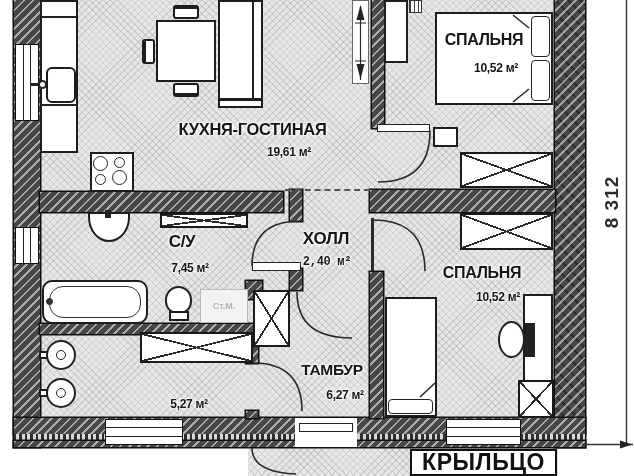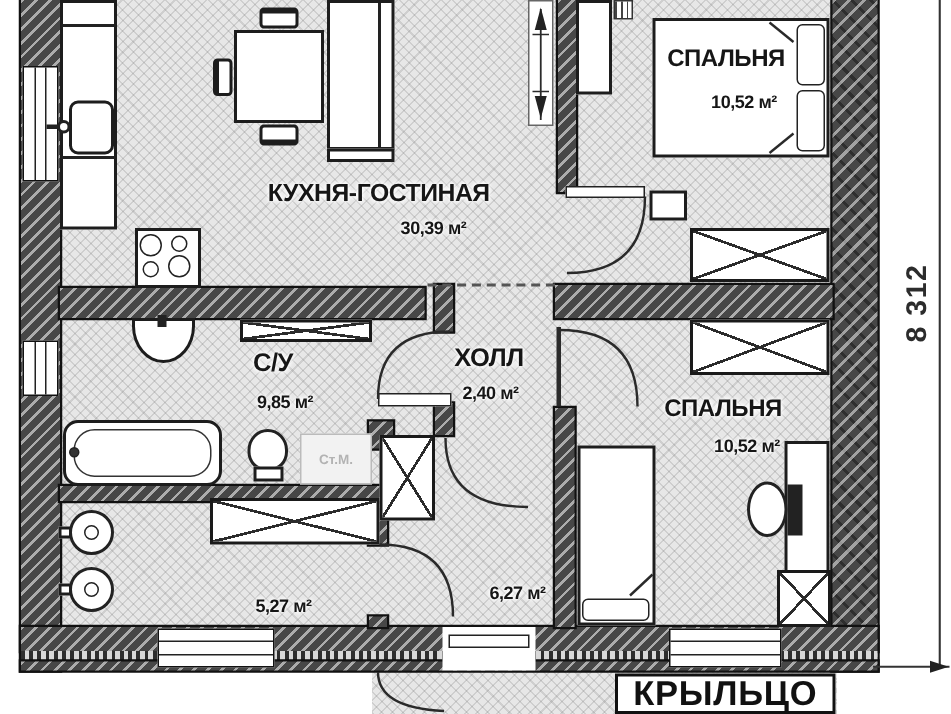--- a/index.html
+++ b/index.html
@@ -170,36 +170,37 @@
       <polygon points="356.5,64 360.5,79 364.5,64"></polygon>
     </g>
     <g stroke="#333" stroke-width="1.4" fill="none">
       <line x1="626.5" y1="0" x2="626.5" y2="444"></line>
       <line x1="582" y1="444.5" x2="633" y2="444.5"></line>
     </g>
     <polygon fill="#222" points="620,440.5 632.5,444.5 620,448.5"></polygon>
   </svg>
 
   <div class="lbl name" style="left:160px;top:120px;width:185px;font-size:16.5px;">КУХНЯ-ГОСТИНАЯ</div>
-  <div class="lbl area" style="left:257px;top:146px;width:64px;">30,39 м²</div>
+  <div class="lbl area" style="left:257px;top:146px;width:64px;">19,61 м²</div>
 
   <div class="lbl name" style="left:433px;top:31px;width:102px;">СПАЛЬНЯ</div>
   <div class="lbl area" style="left:464px;top:62px;width:64px;">10,52 м²</div>
 
   <div class="lbl name" style="left:150px;top:233px;width:64px;font-size:17px;">С/У</div>
-  <div class="lbl area" style="left:158px;top:262px;width:64px;">9,85 м²</div>
+  <div class="lbl area" style="left:158px;top:262px;width:64px;">7,45 м²</div>
 
   <div class="lbl name" style="left:284px;top:230px;width:84px;font-size:17px;">ХОЛЛ</div>
-  <div class="lbl area" style="left:295px;top:256px;width:64px;">2,40 м²</div>
+  <div class="lbl area" style="left:295px;top:256px;width:64px;font-family:Liberation Mono, monospace;">2,40 м²</div>
 
   <div class="lbl name" style="left:431px;top:264px;width:102px;">СПАЛЬНЯ</div>
   <div class="lbl area" style="left:466px;top:291px;width:64px;">10,52 м²</div>
 
   <div class="lbl area" style="left:157px;top:398px;width:64px;">5,27 м²</div>
 
+  <div class="lbl name" style="left:280px;top:361px;width:104px;font-size:15.5px;">ТАМБУР</div>
   <div class="lbl area" style="left:313px;top:389px;width:64px;">6,27 м²</div>
 
   <div class="porch-box" style="left:410px;top:449px;width:147px;height:27px;justify-content:center;">
     <span class="t">КРЫЛЬЦО</span>
   </div>
 
   <div class="dim-text">8 312</div>
 
 </div>
 

